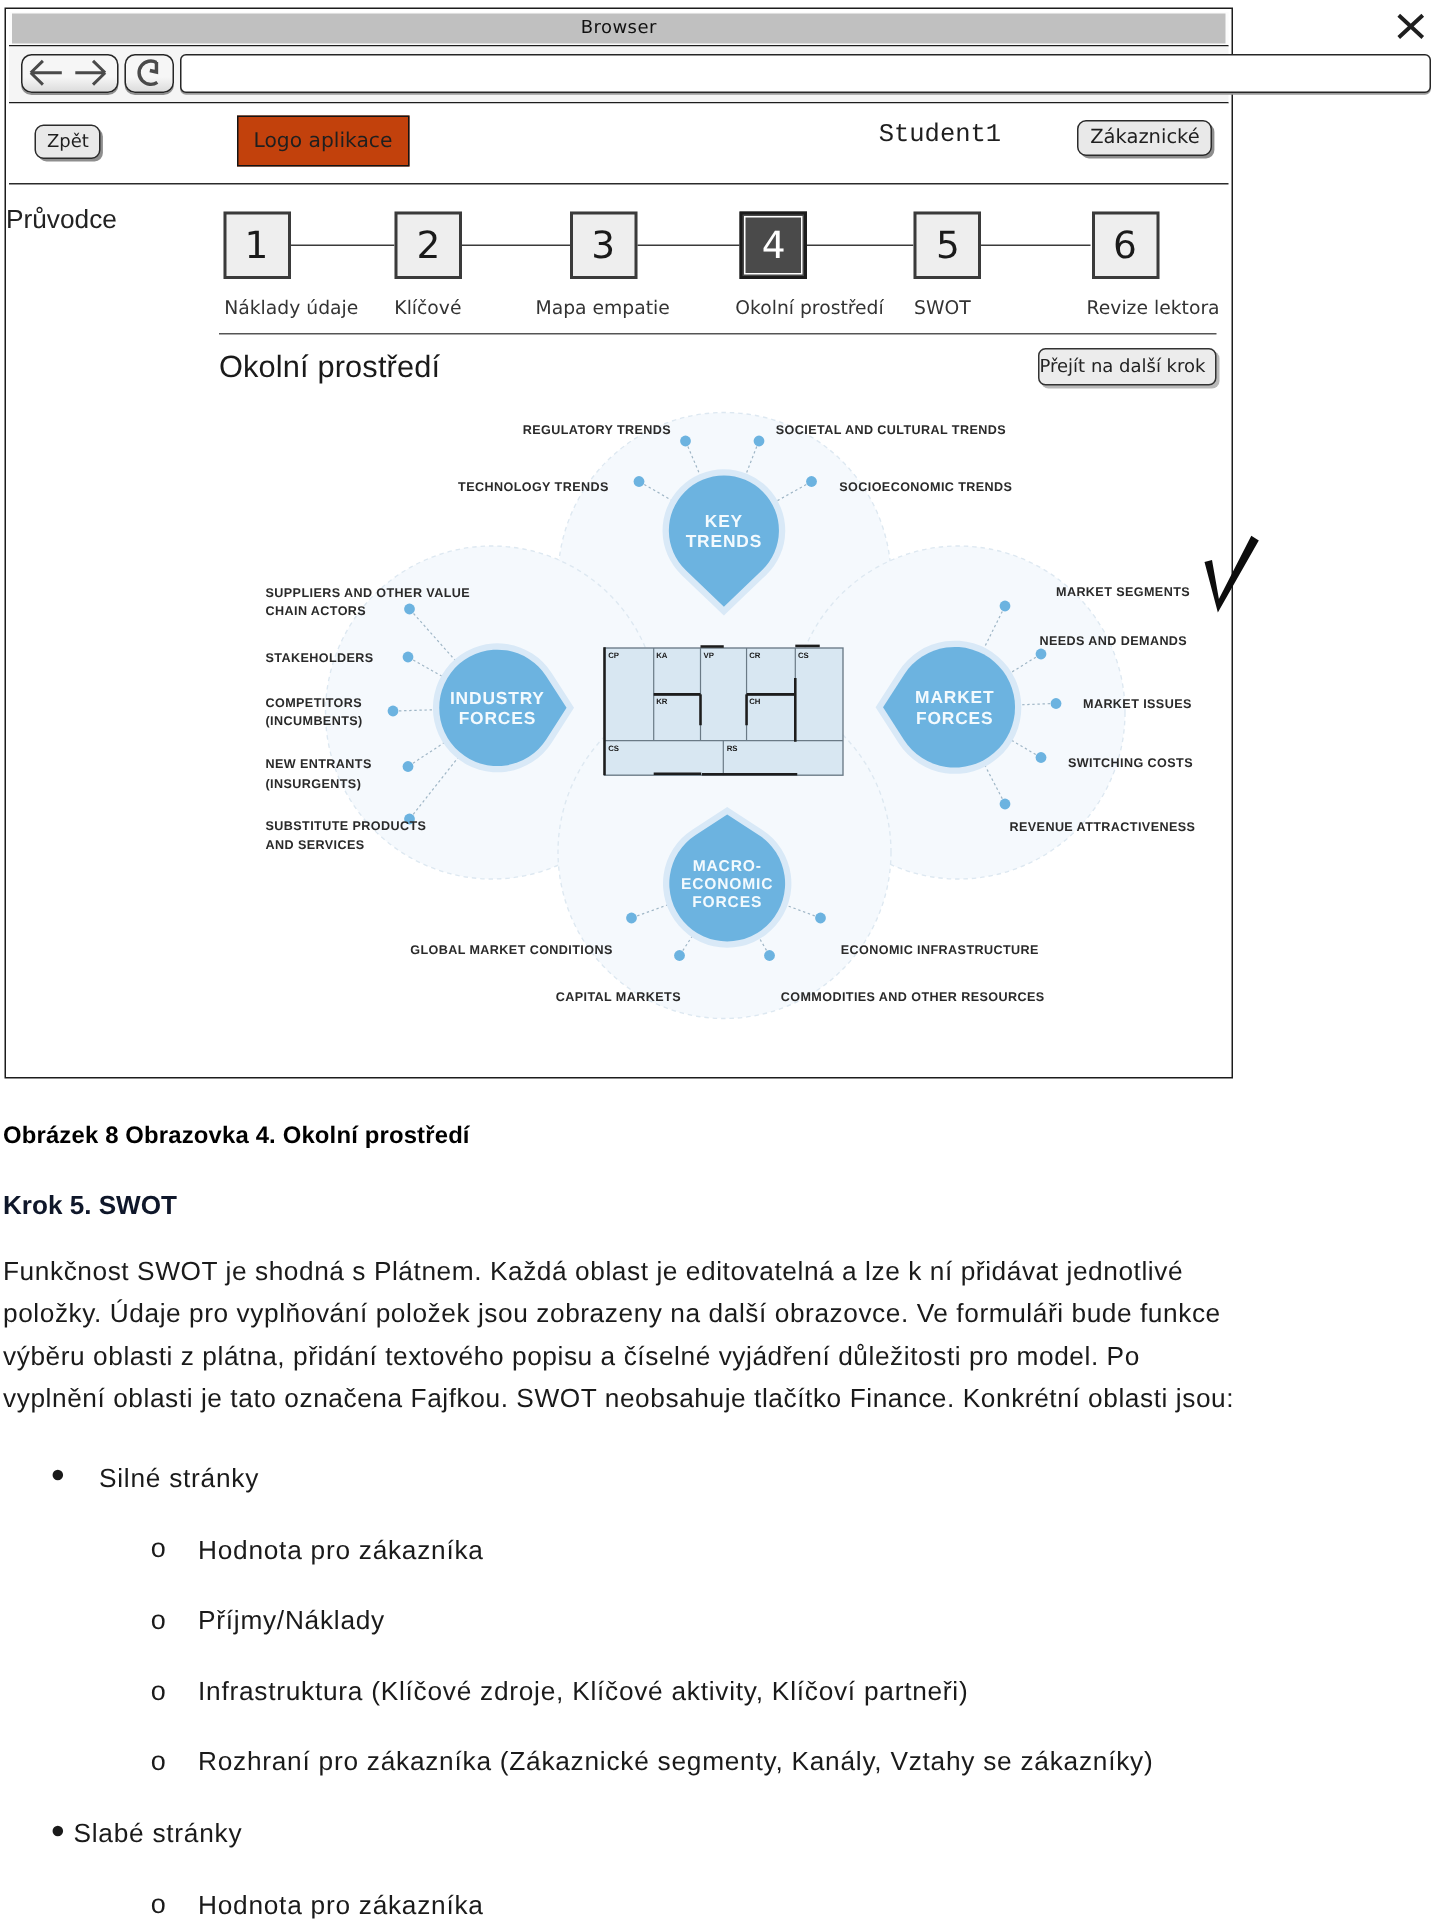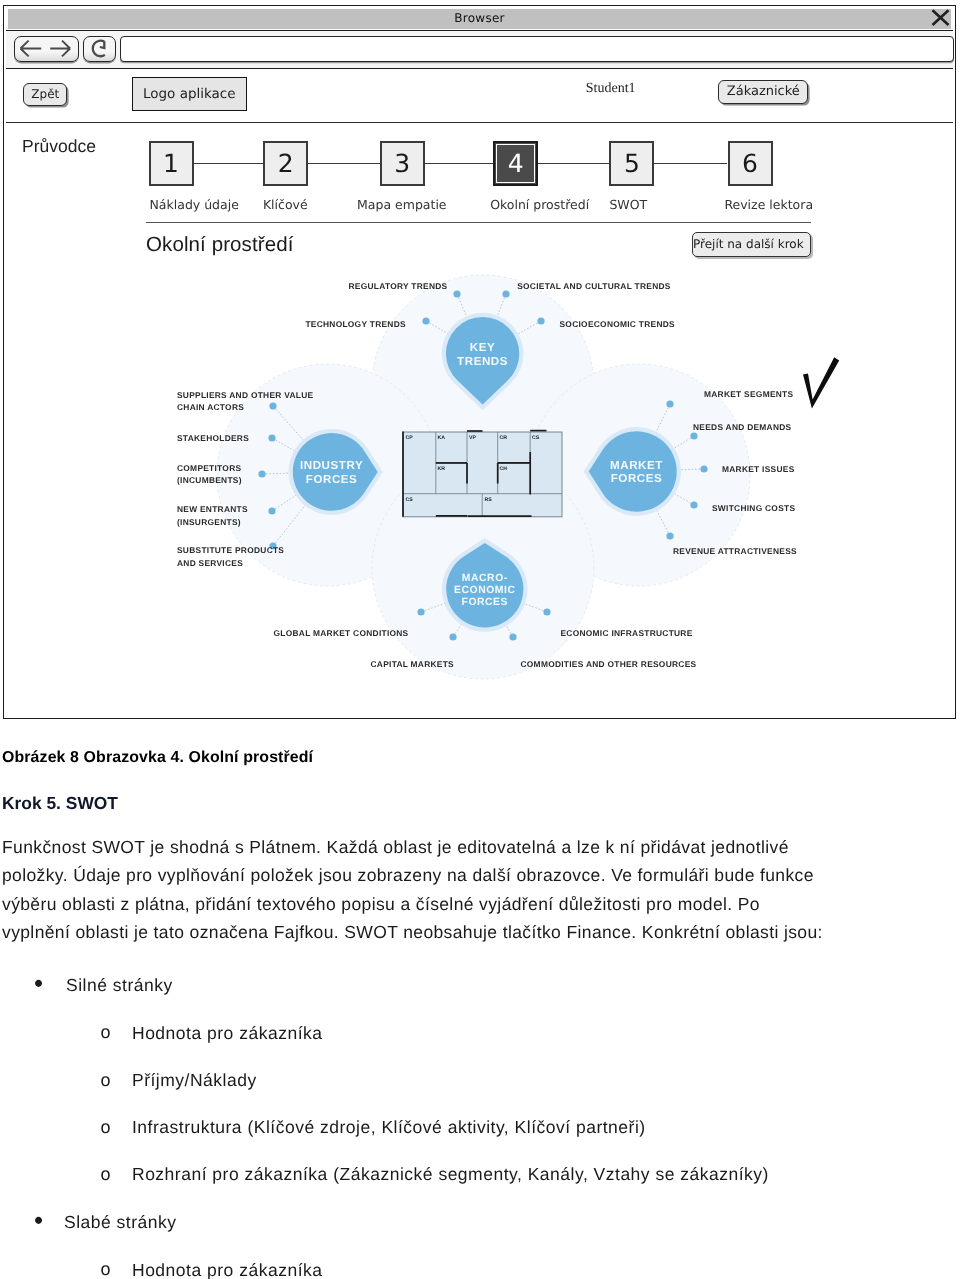--- a/index.html
+++ b/index.html
@@ -2,21 +2,21 @@
 <html><head>
 <meta charset="utf-8">
 <title>Okolní prostředí</title>
 <style>
   html,body{margin:0;padding:0;}
   body{width:960px;height:1279px;background:#ffffff;
        font-family:"Liberation Sans",sans-serif;overflow:hidden;position:relative;
        -webkit-font-smoothing:antialiased;text-rendering:geometricPrecision;}
 
   
-  #mockup{position:absolute;left:3px;top:5px;width:953px;height:714px;
+  #mockup{position:absolute;left:3px;top:5px;width:819px;height:714px;
           border:1.8px solid #1c1c1c;box-sizing:border-box;background:#fff;padding-left:12px;}
   #titlebar{position:absolute;left:1.8px;top:1.8px;right:1.8px;height:23px;background:#fcfcfc;
             border-bottom:1.8px solid #1c1c1c;box-sizing:border-box;}
   #titlebar-fill{position:absolute;left:2.2px;right:2.5px;top:1.3px;height:19.8px;background:#c0c0c0;}
   #title-text{position:absolute;left:0;right:0;top:3px;text-align:center;
               font-family:"DejaVu Sans",sans-serif;font-size:12px;color:#111;letter-spacing:0.3px;}
   #close-btn{position:absolute;left:925px;top:1.2px;width:19px;height:17px;}
   #navbar{position:absolute;left:1.8px;top:24.8px;right:1.8px;height:38px;background:#f5f5f5;
           border-bottom:1.8px solid #1c1c1c;box-sizing:border-box;}
   .navbtn{position:absolute;background:linear-gradient(#f6f6f6 60%,#dcdcdc);
@@ -29,34 +29,34 @@
               box-shadow:0 1.2px 0 #9a9a9a;}
   #address-input{display:block;width:100%;height:100%;border:0;outline:0;background:transparent;
               padding:0 6px;box-sizing:border-box;font-family:"DejaVu Sans",sans-serif;font-size:12px;color:#222;}
   #apptoolbar{position:absolute;left:1.8px;top:62.8px;right:1.8px;height:54px;background:#fff;
               border-bottom:1.7px solid #2b2b2b;box-sizing:border-box;}
   #btn-zpet{position:absolute;left:17.5px;top:14px;width:44px;height:23px;
             background:#e9e9e9;border:1.5px solid #2b2b2b;border-radius:6px;box-sizing:border-box;
             box-shadow:2px 2px 0 -0.4px #8e8e8e;}
   #btn-zpet span{display:block;text-align:center;line-height:21px;
             font-family:"DejaVu Sans",sans-serif;font-size:12px;color:#1f1f1f;}
-  #logo-box{position:absolute;left:126px;top:8.3px;width:115px;height:34.4px;
-            background:#e5e5e5;border:1.6px solid #141414;box-sizing:border-box;}
+  #logo-box{position:absolute;left:152px;top:8.3px;width:115px;height:34.4px;
+            background:#c2410c;border:1.6px solid #141414;box-sizing:border-box;}
   #logo-box span{display:block;text-align:center;line-height:32px;
             font-family:"DejaVu Sans",sans-serif;font-size:13.5px;color:#1f1f1f;}
   #user-name{position:absolute;left:580px;top:12px;width:140px;
-            font-family:Liberation Serif, serif;font-size:14px;color:#1f1f1f;}
+            font-family:Liberation Mono, monospace;font-size:17px;color:#1f1f1f;}
   #btn-nastaveni{position:absolute;left:712.5px;top:11.5px;width:90px;height:24px;
             background:#e9e9e9;border:1.5px solid #2b2b2b;border-radius:6px;box-sizing:border-box;
             box-shadow:2px 2px 0 -0.4px #8e8e8e;}
   #btn-nastaveni span{display:block;text-align:center;line-height:22px;
             font-family:"DejaVu Sans",sans-serif;font-size:13px;color:#1f1f1f;}
 
   
-  #wizard-label{position:absolute;left:18px;top:130px;font-size:17.5px;color:#222;}
+  #wizard-label{position:absolute;left:0;top:130px;font-size:17.5px;color:#222;}
   .step{position:absolute;width:45px;height:45px;box-sizing:border-box;
         border:2px solid #3a3a3a;background:#eeeeee;}
   .step.active{background:#4a4a4a;border-color:#1c1c1c;}
   .step .num{display:block;text-align:center;line-height:41px;
         font-family:"DejaVu Sans",sans-serif;font-size:25px;color:#1a1a1a;}
   .step.active .num{color:#fff;}
   .step.active .inner{position:absolute;left:1px;top:1px;right:1px;bottom:1px;
         border:1.5px solid #fff;box-sizing:border-box;pointer-events:none;}
   .steplabel{position:absolute;font-family:"DejaVu Sans",sans-serif;font-size:12.5px;color:#333;
         text-align:center;white-space:nowrap;}
@@ -321,20 +321,20 @@
       <div class="li" style="left: 0px; top: 142px;">
         <span class="mk" style="left: 100.5px; font-size: 18px; top: -0.5px;">o</span>
         <span class="tx" style="left: 132px;">Infrastruktura (Klíčové zdroje, Klíčové aktivity, Klíčoví partneři)</span>
       </div>
       <div class="li" style="left: 0px; top: 189px;">
         <span class="mk" style="left: 100.5px; font-size: 18px; top: -0.5px;">o</span>
         <span class="tx" style="left: 132px;">Rozhraní pro zákazníka (Zákaznické segmenty, Kanály, Vztahy se zákazníky)</span>
       </div>
       <div class="li" style="left: 0px; top: 237px;">
         <span class="mk" style="left: 34px; font-size: 26px; top: -7px;">•</span>
-        <span class="tx" style="left: 64px; text-align: center;">Slabé stránky</span>
+        <span class="tx" style="left: 49px; text-align: center;">Slabé stránky</span>
       </div>
       <div class="li" style="left: 0px; top: 284.5px;">
         <span class="mk" style="left: 100.5px; font-size: 18px; top: -0.5px;">o</span>
         <span class="tx" style="left: 132px;">Hodnota pro zákazníka</span>
       </div>
     </div>
 </div>
 
 </body></html>

